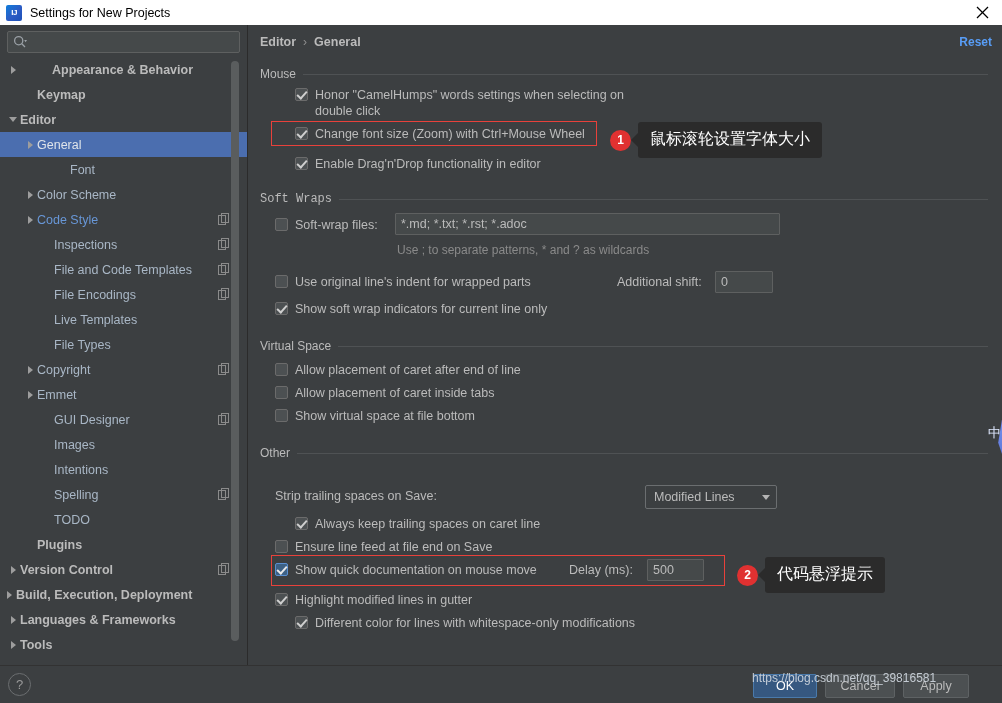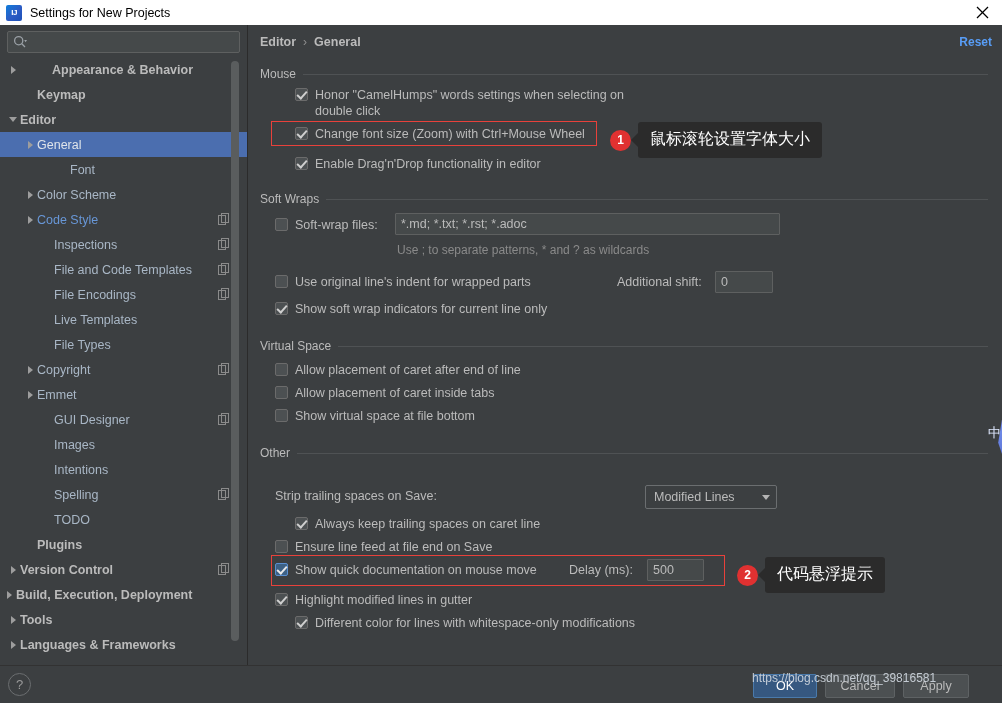--- a/index.html
+++ b/index.html
@@ -480,27 +480,27 @@
         <div class="tree-row" style="padding-left: 2px; text-align: center;">
           <span class="tr-arrow">
             <span class="tri-r"></span>
           </span>
           <span class="tr-label bold">Build, Execution, Deployment</span>
         </div>
         <div class="tree-row" style="padding-left: 6px;">
           <span class="tr-arrow">
             <span class="tri-r"></span>
           </span>
+          <span class="tr-label bold">Languages &amp; Frameworks</span>
+        </div>
+        <div class="tree-row" style="padding-left: 6px;">
+          <span class="tr-arrow">
+            <span class="tri-r"></span>
+          </span>
           <span class="tr-label bold">Tools</span>
-        </div>
-        <div class="tree-row" style="padding-left: 6px;">
-          <span class="tr-arrow">
-            <span class="tri-r"></span>
-          </span>
-          <span class="tr-label bold">Languages &amp; Frameworks</span>
         </div>
         <div class="sb-track">
         <div class="sb-thumb"></div>
       </div>
     </div>
   </div>
 
   <div class="main">
 
     <div class="breadcrumb">
@@ -535,21 +535,21 @@
         <span class="lbl">Enable Drag'n'Drop functionality in editor</span>
       </div>
 
       <div class="redbox" style="left:22px; top:60px; width:326px; height:25px;"></div>
 
       <div class="callout" style="left:361px; top:61px;">
         <div class="badge">1</div>
         <div class="bubble">鼠标滚轮设置字体大小</div>
       </div>
 
-      <div class="group" style="top:131px;">
+      <div class="group" style="top:131px;font-family:Liberation Mono, monospace;">
         <div class="group-head">
           <span>Soft Wraps</span>
           <span class="gh-line"></span>
         </div>
       </div>
 
       <div class="chk-row" style="position:absolute; left:26px; top:156px;">
         <span class="cbox"></span>
         <span class="lbl">Soft-wrap files:</span>
       </div>

